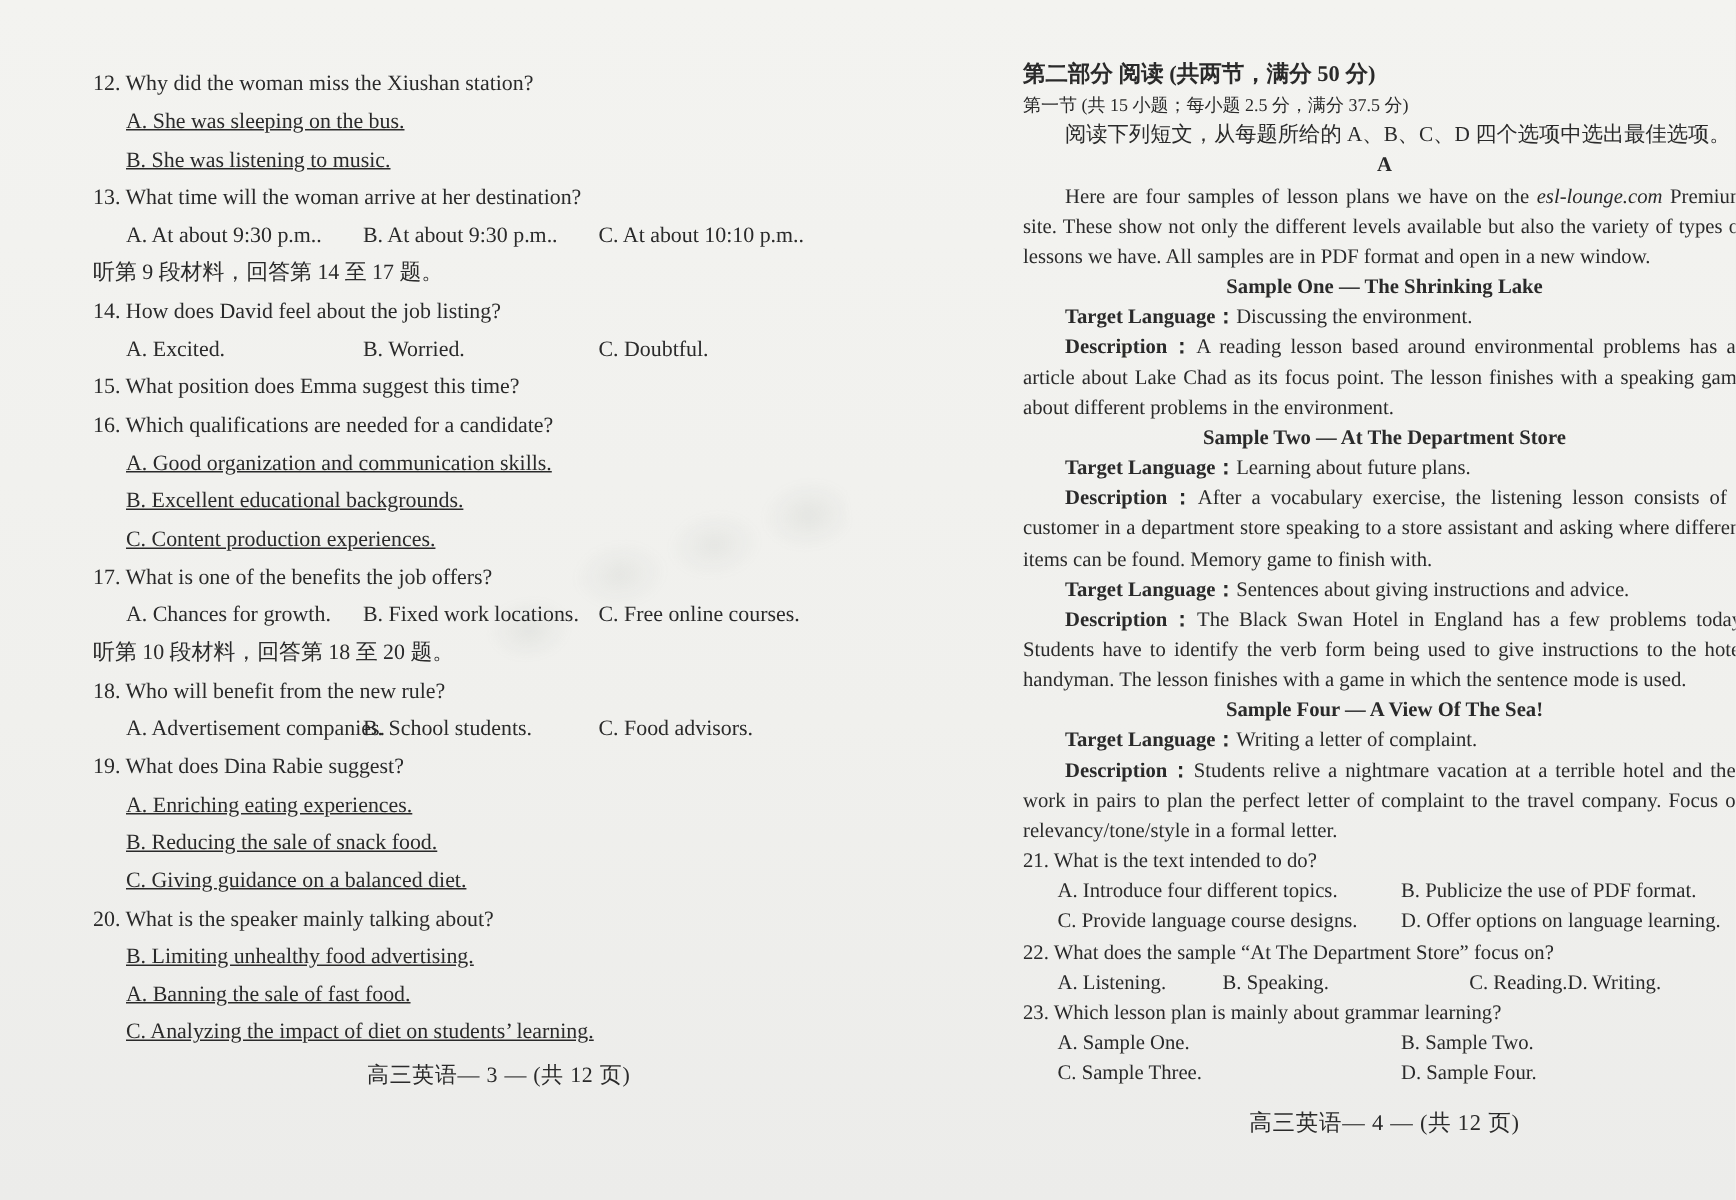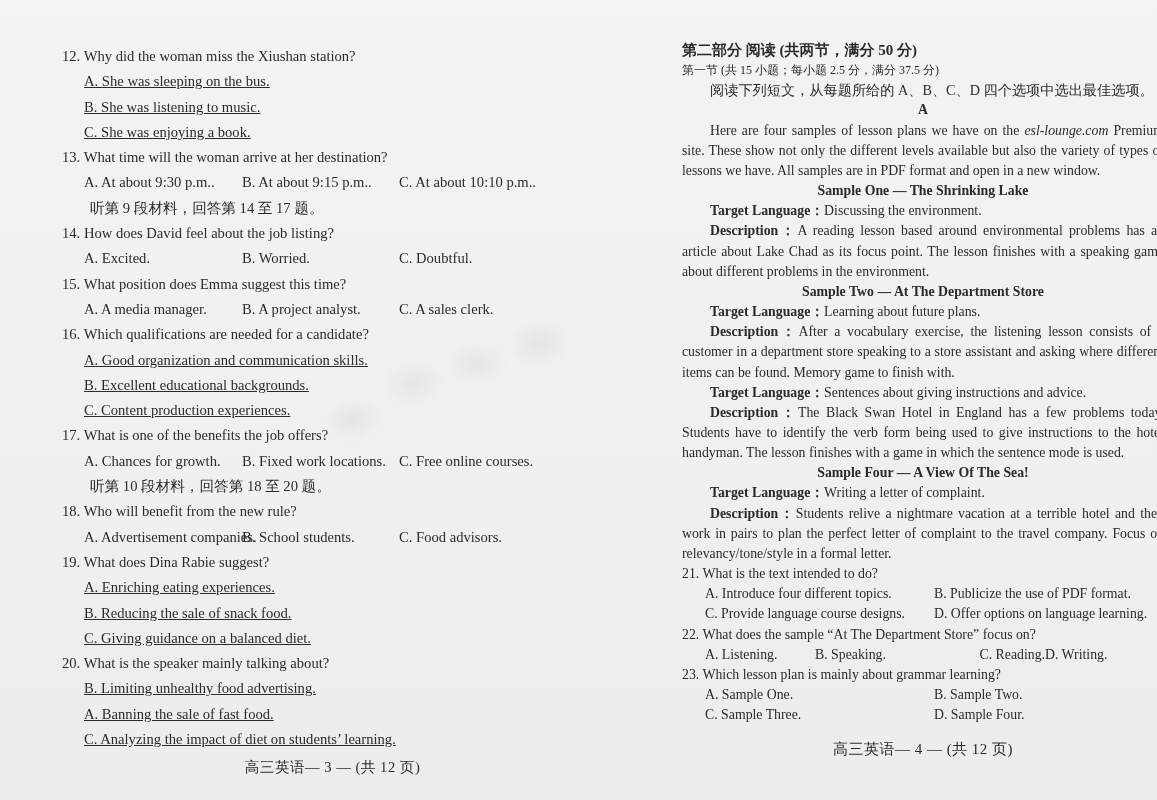--- a/index.html
+++ b/index.html
@@ -21,21 +21,21 @@
       radial-gradient(ellipse 45px 32px at 65% 35%, rgba(120,130,125,.09), transparent 70%),
       radial-gradient(ellipse 45px 34px at 90% 25%, rgba(120,130,125,.10), transparent 70%);
     filter:blur(2px);
     transform:rotate(-8deg);
   }
   .page{position:absolute;}
   .page-left{left:62px;top:44px;width:541px;font-size:14.6px;line-height:25.3px;}
   .page-right{left:682px;top:40px;width:482px;font-size:13.8px;line-height:20.15px;}
   .q{white-space:nowrap;}
   .opt{padding-left:22px;white-space:nowrap;text-decoration:underline;}
-  .cn{white-space:nowrap;margin-left:28px;}
+  .cn{white-space:nowrap;}
   .optrow{display:flex;padding-left:22px;white-space:nowrap;}
   .optrow .c1{width:158px;flex:0 0 auto;}
   .optrow .c2{width:157px;flex:0 0 auto;}
   .optrow .c3{flex:1;}
   .optrow2{display:flex;padding-left:23px;white-space:nowrap;}
   .optrow2 .d1{width:229px;flex:0 0 auto;}
   .optrow2 .d2{flex:1;}
   .optrow4{display:flex;padding-left:23px;white-space:nowrap;}
   .optrow4 .e1{width:110px;flex:0 0 auto;}
   .optrow4 .e2{width:115px;flex:0 0 auto;}
@@ -56,44 +56,38 @@
 <body>
 
 <div class="sheet"></div>
 <div class="watermark"></div>
 
 <div class="page page-left">
 
   <div class="q">12. Why did the woman miss the Xiushan station?</div>
   <div class="opt">A. She was sleeping on the bus.</div>
   <div class="opt">B. She was listening to music.</div>
-  <div class="opt">C. She was enjoying a book.</div>
 
   <div class="q">13. What time will the woman arrive at her destination?</div>
   <div class="optrow">
     <span class="c1">A. At about 9:30 p.m..</span>
-    <span class="c2">B. At about 9:15 p.m..</span>
+    <span class="c2">B. At about 9:30 p.m..</span>
     <span class="c3">C. At about 10:10 p.m..</span>
   </div>
 
   <div class="cn">听第 9 段材料，回答第 14 至 17 题。</div>
 
   <div class="q">14. How does David feel about the job listing?</div>
   <div class="optrow">
     <span class="c1">A. Excited.</span>
     <span class="c2">B. Worried.</span>
     <span class="c3">C. Doubtful.</span>
   </div>
 
   <div class="q">15. What position does Emma suggest this time?</div>
-  <div class="optrow">
-    <span class="c1">A. A media manager.</span>
-    <span class="c2">B. A project analyst.</span>
-    <span class="c3">C. A sales clerk.</span>
-  </div>
 
   <div class="q">16. Which qualifications are needed for a candidate?</div>
   <div class="opt">A. Good organization and communication skills.</div>
   <div class="opt">B. Excellent educational backgrounds.</div>
   <div class="opt">C. Content production experiences.</div>
 
   <div class="q">17. What is one of the benefits the job offers?</div>
   <div class="optrow">
     <span class="c1">A. Chances for growth.</span>
     <span class="c2">B. Fixed work locations.</span>

